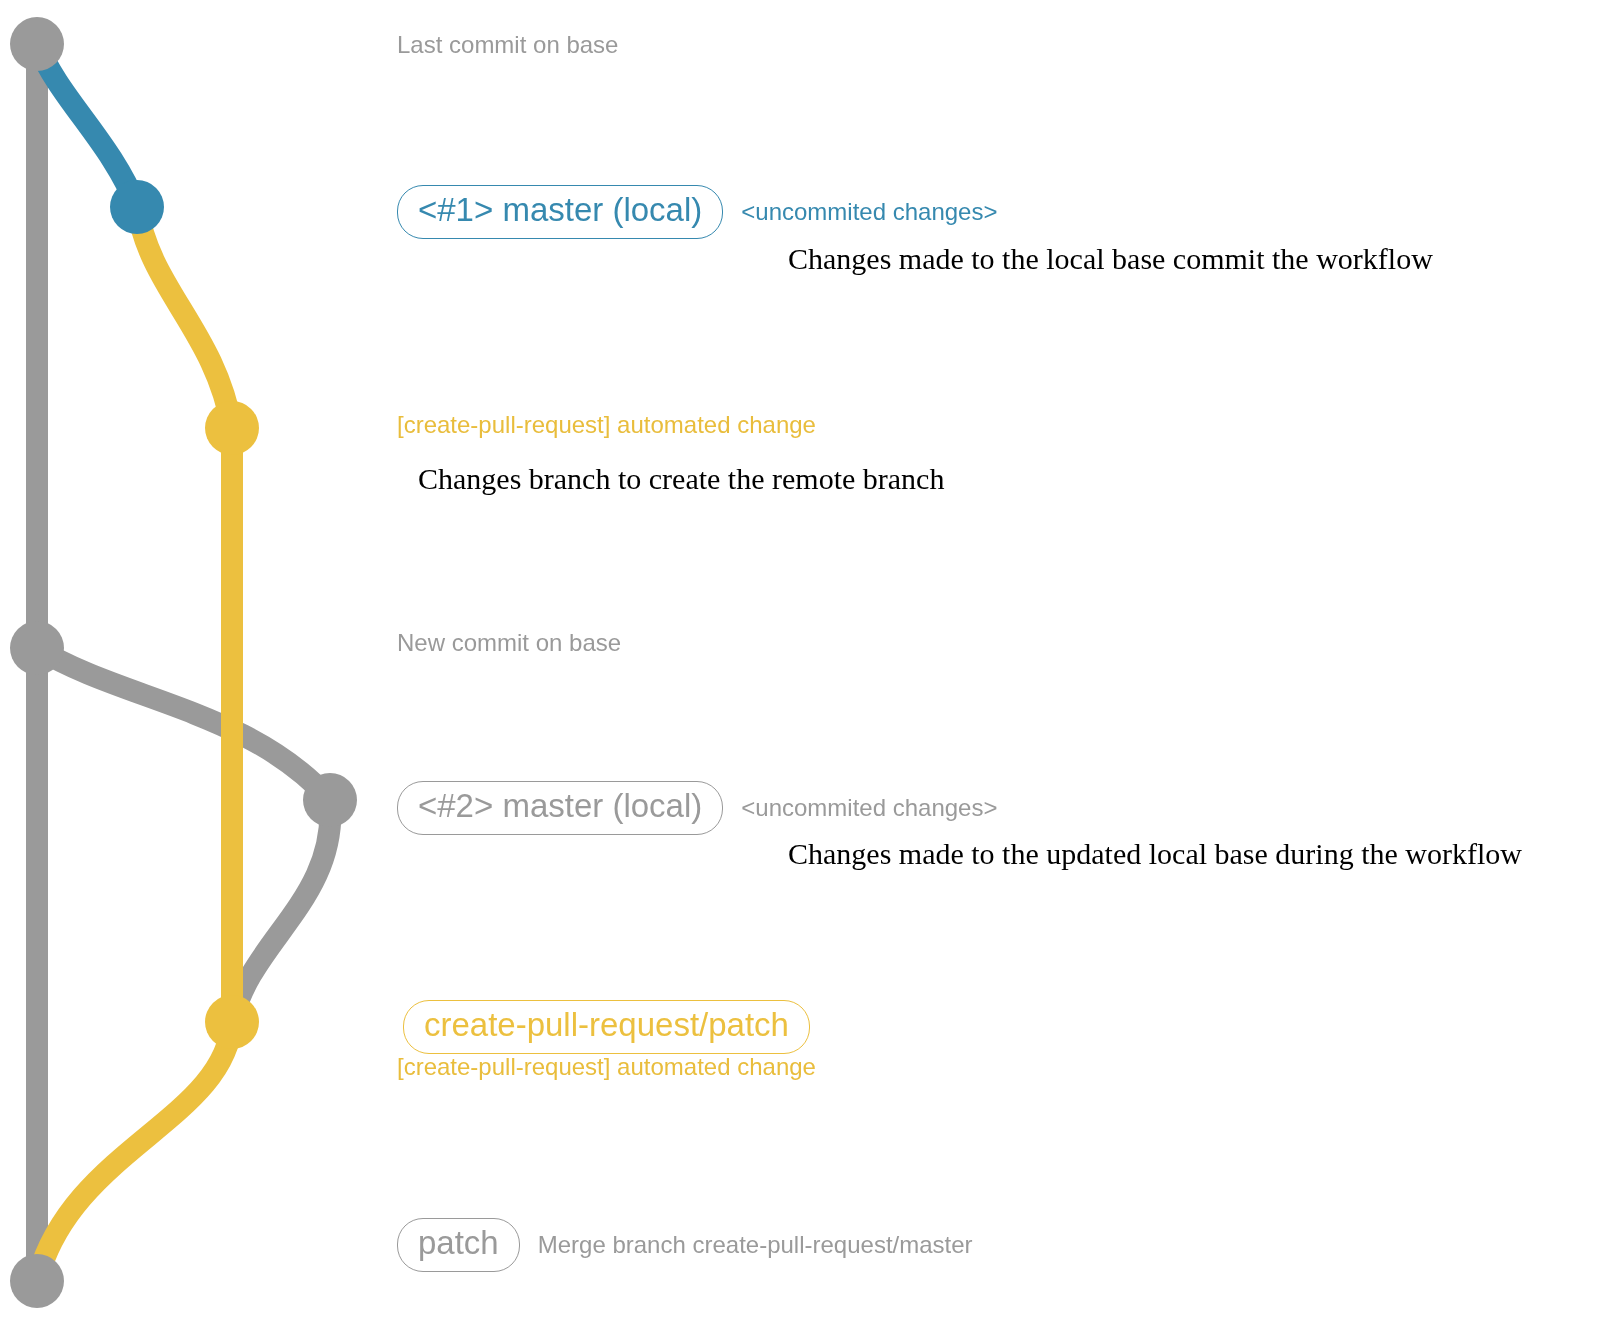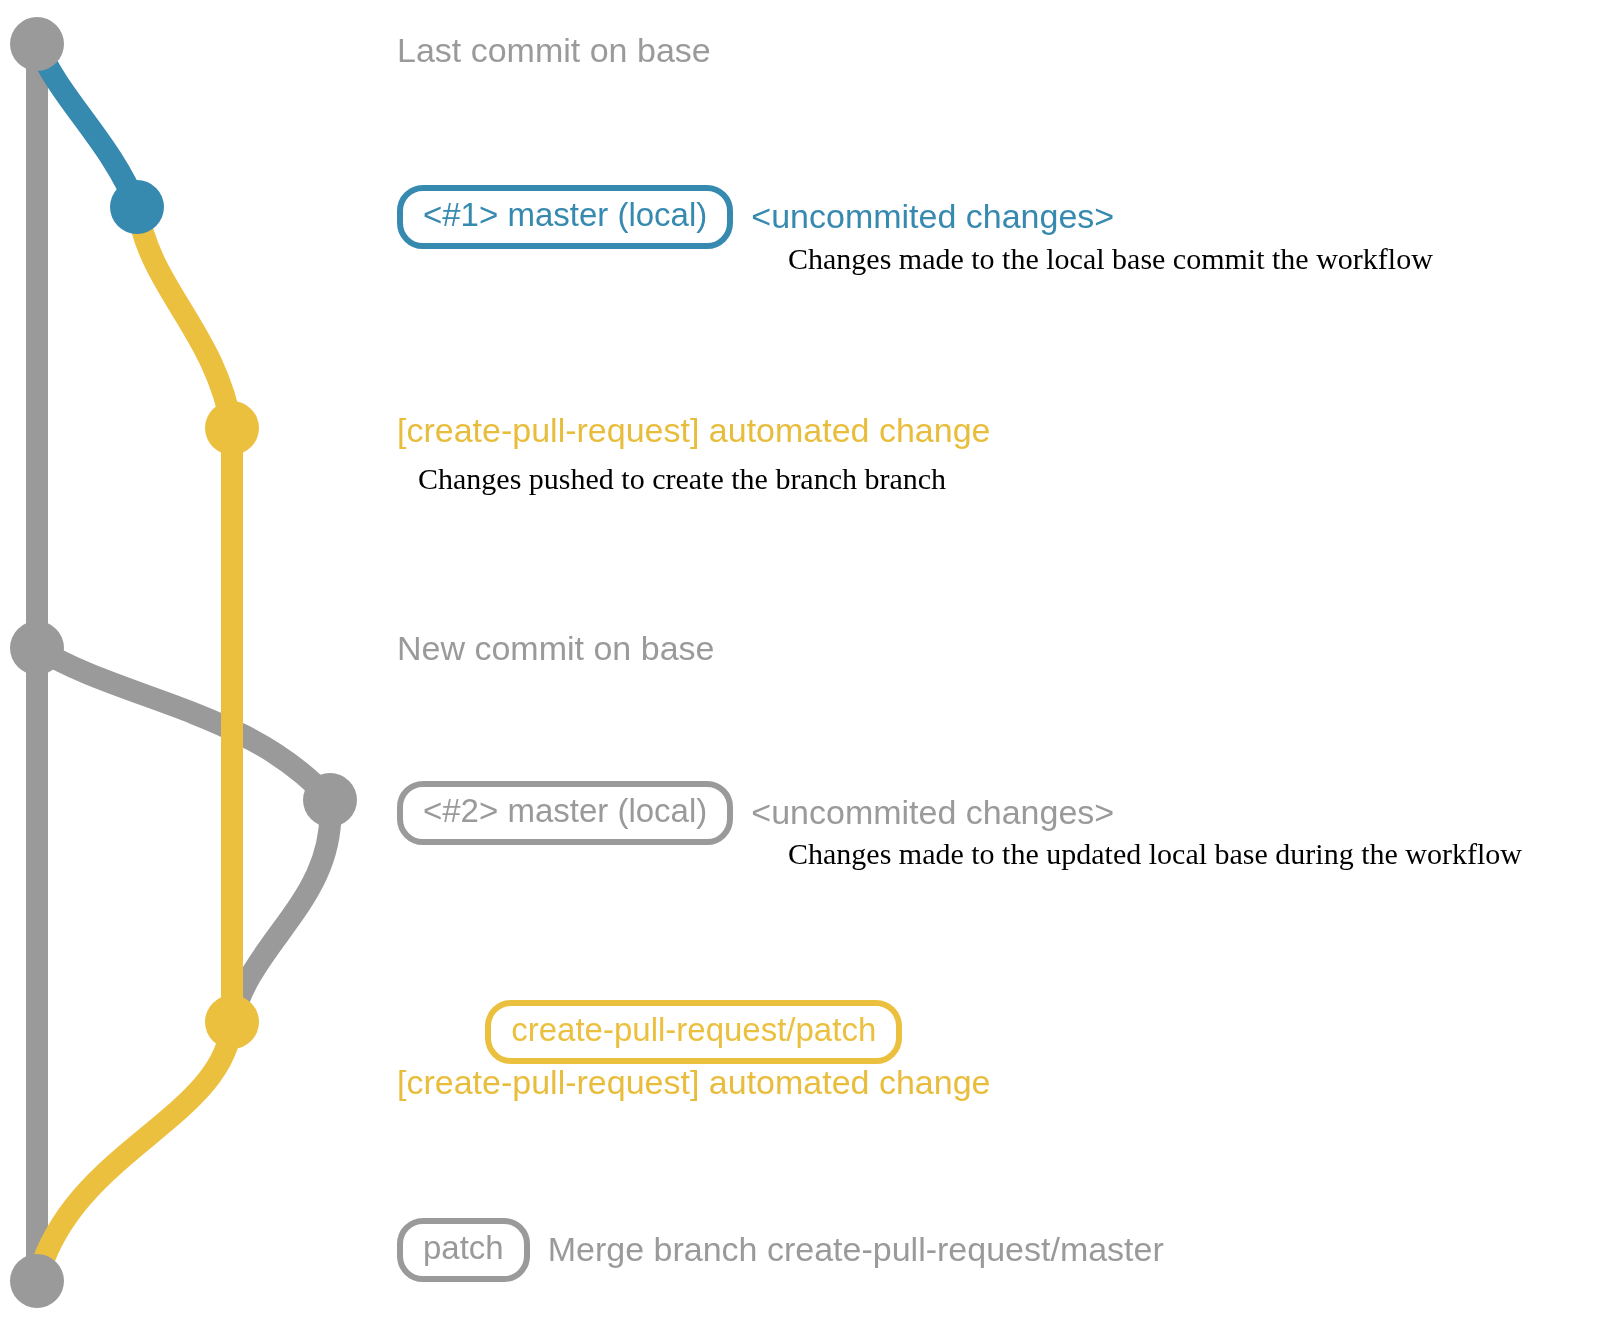--- a/index.html
+++ b/index.html
@@ -39,34 +39,34 @@
     white-space: nowrap;
   }
 
   .ann-block {
     position: absolute;
     white-space: nowrap;
   }
 
   .badge {
     display: inline-block;
-    border: 6px solid #f97316;
+    border: 1px solid #f97316;
     border-radius: 26px;
     padding: 6px 20px 9px 20px;
     font-size: 33px;
     line-height: 1.12;
     color: #9a9a9a;
     background: #ffffff;
   }
   .badge.blue  { border-color: #3689af; color: #3689af; }
   .badge.gold  { border-color: #ecc03f; color: #ecc03f; }
   .badge.grey  { border-color: #9a9a9a; color: #9a9a9a; }
 
   .headline {
-    font-size: 34px;
+    font-size: 24px;
     line-height: 1.1;
     white-space: nowrap;
     text-align: right;
   }
   .headline.grey { color: #9a9a9a; }
   .headline.blue { color: #3689af; }
   .headline.gold { color: #e9bd3c; }
 
   .desc {
     font-family: "Liberation Serif", serif;
@@ -120,21 +120,21 @@
     <span class="headline blue">&lt;uncommited changes&gt;</span>
   </div>
   <div class="ann-block" style="left:788px; top:242px;">
     <span class="desc">Changes made to the local base commit the workflow</span>
   </div>
 
   <div class="ann-row" style="left:397px; top:412px;">
     <span class="headline gold">[create-pull-request] automated change</span>
   </div>
   <div class="ann-block" style="left:418px; top:462px;">
-    <span class="desc">Changes pushed to create the branch branch</span>
+    <span class="desc">Changes branch to create the remote branch</span>
   </div>
 
   <div class="ann-row" style="left:397px; top:630px;">
     <span class="headline grey">New commit on base</span>
   </div>
 
   <div class="ann-row" style="left:397px; top:781px;">
     <span class="badge grey">&lt;#2&gt; master (local)</span>
     <span class="gap"></span>
     <span class="headline grey">&lt;uncommited changes&gt;</span>

